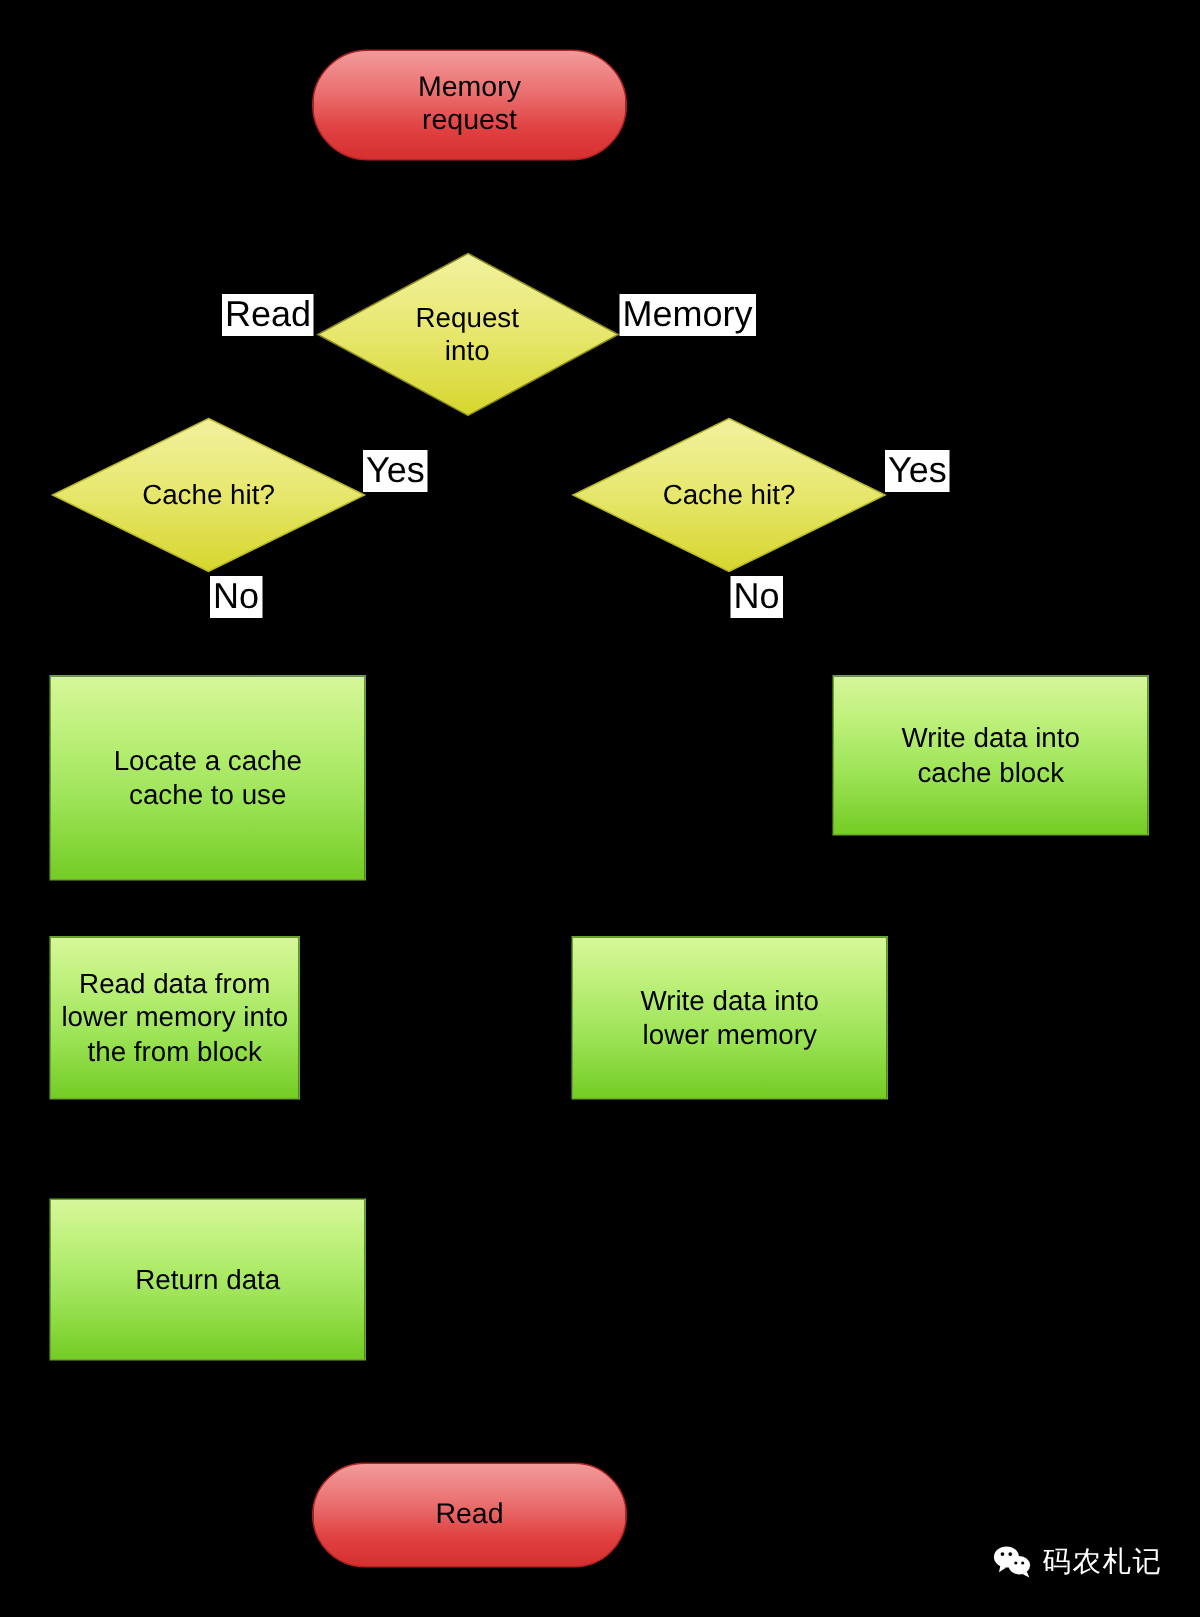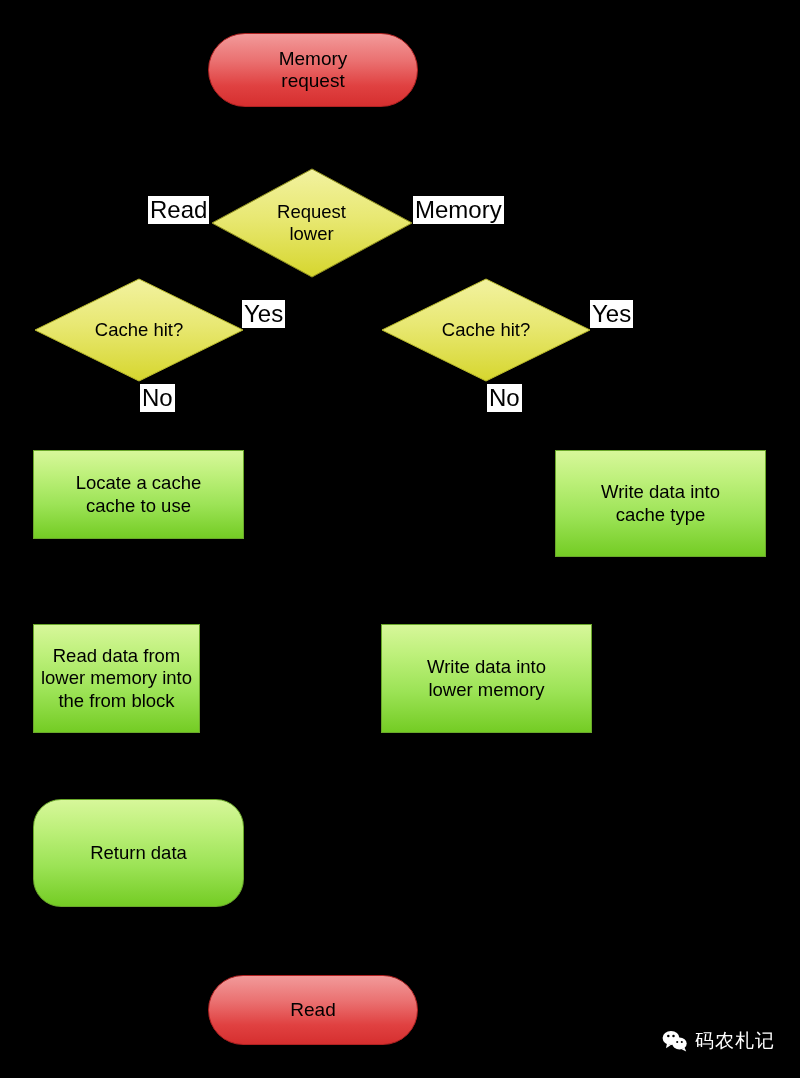--- a/index.html
+++ b/index.html
@@ -142,21 +142,21 @@
           <stop offset="45%" stop-color="#e8e873"></stop>
           <stop offset="100%" stop-color="#d6d62e"></stop>
         </linearGradient>
       </defs>
       <polygon points="103,2 203,56 103,110 3,56" fill="url(#gradDiamond1)" stroke="#b8b82a" stroke-width="1"></polygon>
       <polygon points="103,2 203,56 103,110 3,56" fill="none" stroke="rgba(0,0,0,0.35)" stroke-width="0.6"></polygon>
     </svg>
     <div class="dlabel">
       <span>
         <span>Request</span><br>
-        <span>lower</span>
+        <span>into</span>
       </span>
     </div>
   </div>
 
   <div class="edge-label" style="left:148px; top:196px;">Read</div>
   <div class="edge-label" style="left:413px; top:196px;">Memory</div>
 
   <div class="decision" style="left:33px; top:277px; width:212px; height:106px;">
     <svg width="212" height="106" viewBox="0 0 212 106">
       <defs>
@@ -188,50 +188,50 @@
       <polygon points="106,2 210,53 106,104 2,53" fill="url(#gradDiamond3)" stroke="#b8b82a" stroke-width="1"></polygon>
     </svg>
     <div class="dlabel">
       <span>Cache hit?</span>
     </div>
   </div>
 
   <div class="edge-label" style="left:590px; top:300px;">Yes</div>
   <div class="edge-label" style="left:487px; top:384px;">No</div>
 
-  <div class="process" style="left:33px; top:450px; width:211px; height:89px;">
+  <div class="process" style="left:33px; top:450px; width:211px; height:137px;">
     <span>
       <span>Locate a cache</span><br>
       <span>cache to use</span>
     </span>
   </div>
 
   <div class="process" style="left:555px; top:450px; width:211px; height:107px;">
     <span>
       <span>Write data into</span><br>
-      <span>cache type</span>
+      <span>cache block</span>
     </span>
   </div>
 
   <div class="process" style="left:33px; top:624px; width:167px; height:109px;">
     <span>
       <span>Read data from</span><br>
       <span>lower memory into</span><br>
       <span>the from block</span>
     </span>
   </div>
 
   <div class="process" style="left:381px; top:624px; width:211px; height:109px;">
     <span>
       <span>Write data into</span><br>
       <span>lower memory</span>
     </span>
   </div>
 
-  <div class="process" style="left:33px; top:799px; width:211px; height:108px;border-radius:28px;">
+  <div class="process" style="left:33px; top:799px; width:211px; height:108px;">
     <span>Return data</span>
   </div>
 
   <div class="terminator" style="left:208px; top:975px; width:208px; height:68px;">
     <span>Read</span>
   </div>
 
   <div class="watermark" style="left:662px; top:1028px;">
     <span style="display:inline-block; width:26px; height:22px;">
       <svg width="26" height="22" viewBox="0 0 26 22">

